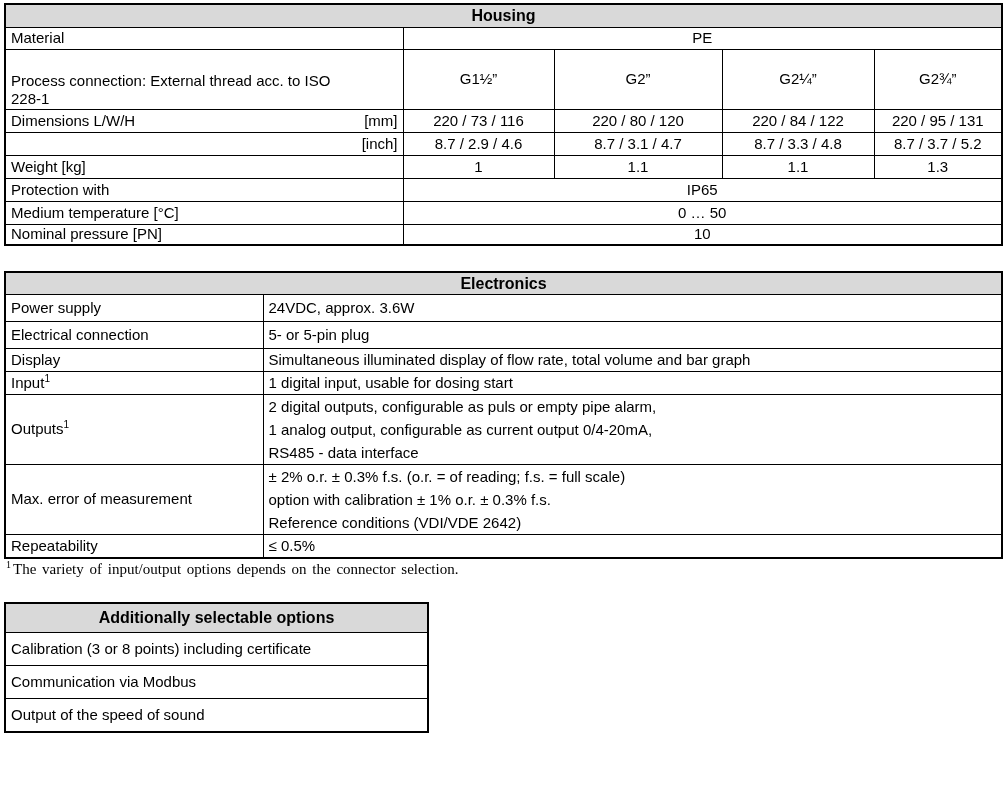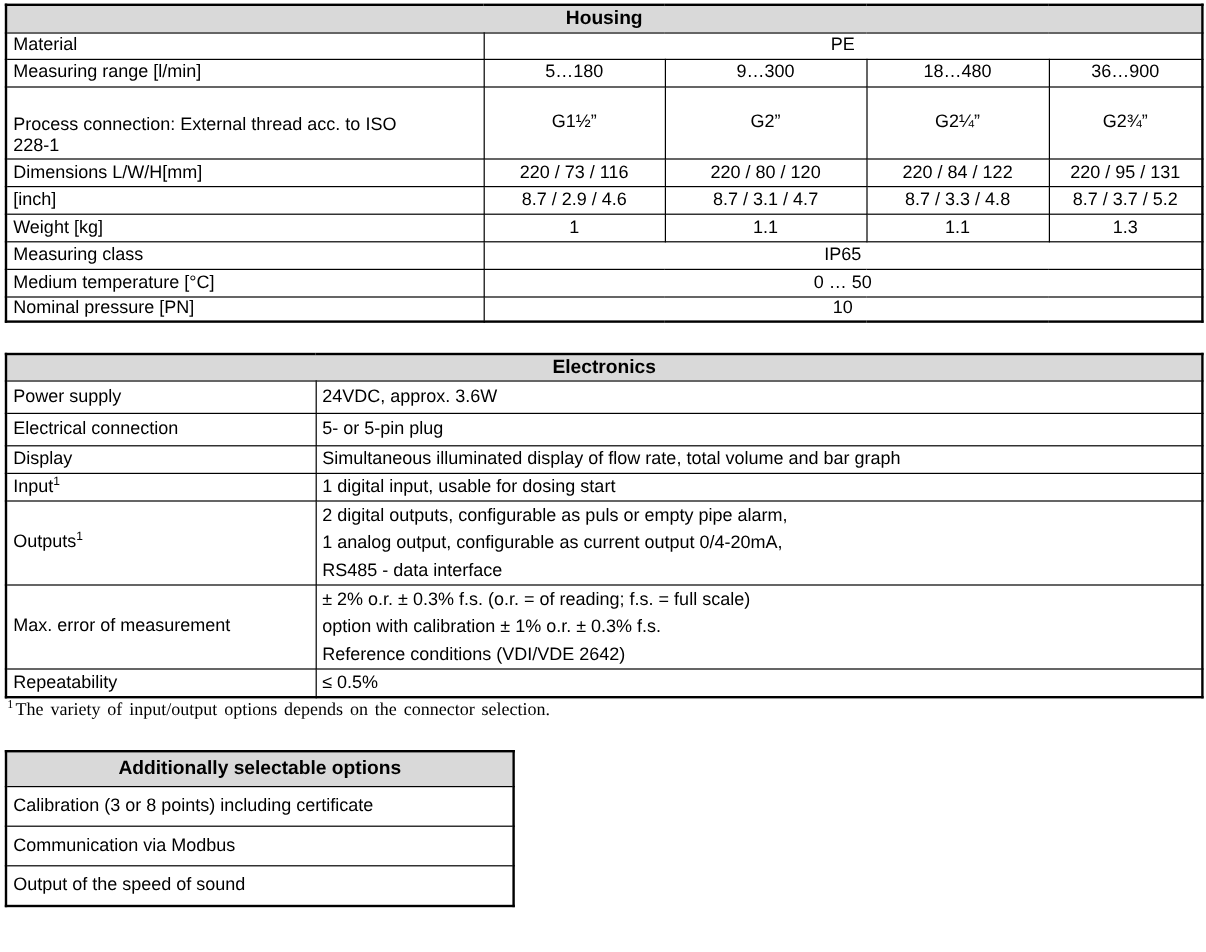--- a/index.html
+++ b/index.html
@@ -41,20 +41,21 @@
   .h57 { height: 57px; } .h69 { height: 69px; } .h70 { height: 70px; }
 
   #housing-table, #electronics-table { width: 997px; }
   #options-table { width: 423px; margin-top: 24px; }
   #electronics-table { margin-top: 25px; border-radius: 12px; }
 
   .wrap-label { max-width: 345px; margin-top: 22px; }
 
   .dimrow {
     display: flex;
+    justify-content: space-between;
     align-items: center;
     width: 100%;
   }
 
   sup.fn {
     font-size: 10px;
     line-height: 0;
     vertical-align: super;
   }
 
@@ -85,27 +86,20 @@
       <tr class="title-row h23">
         <td colspan="5">Housing</td>
       </tr>
 
       <tr class="h22">
         <td class="lbl">Material</td>
         <td class="val" colspan="4">PE</td>
       </tr>
 
 
-      <tr class="h23">
-        <td class="lbl">Measuring range [l/min]</td>
-        <td class="val">5…180</td>
-        <td class="val">9…300</td>
-        <td class="val">18…480</td>
-        <td class="val">36…900</td>
-      </tr>
 
       <tr class="h57">
         <td class="lbl">
           <div class="wrap-label">Process connection: External thread acc. to ISO 228-1</div>
         </td>
         <td class="val">G1½”</td>
         <td class="val">G2”</td>
         <td class="val">G2¼”</td>
         <td class="val">G2¾”</td>
       </tr>
@@ -138,21 +132,21 @@
 
       <tr class="h23">
         <td class="lbl">Weight [kg]</td>
         <td class="val">1</td>
         <td class="val">1.1</td>
         <td class="val">1.1</td>
         <td class="val">1.3</td>
       </tr>
 
       <tr class="h23">
-        <td class="lbl">Measuring class</td>
+        <td class="lbl">Protection with</td>
         <td class="val" colspan="4">IP65</td>
       </tr>
 
       <tr class="h23">
         <td class="lbl">Medium temperature [°C]</td>
         <td class="val" colspan="4">0 … 50</td>
       </tr>
 
       <tr class="h26">
         <td class="lbl">Nominal pressure [PN]</td>

